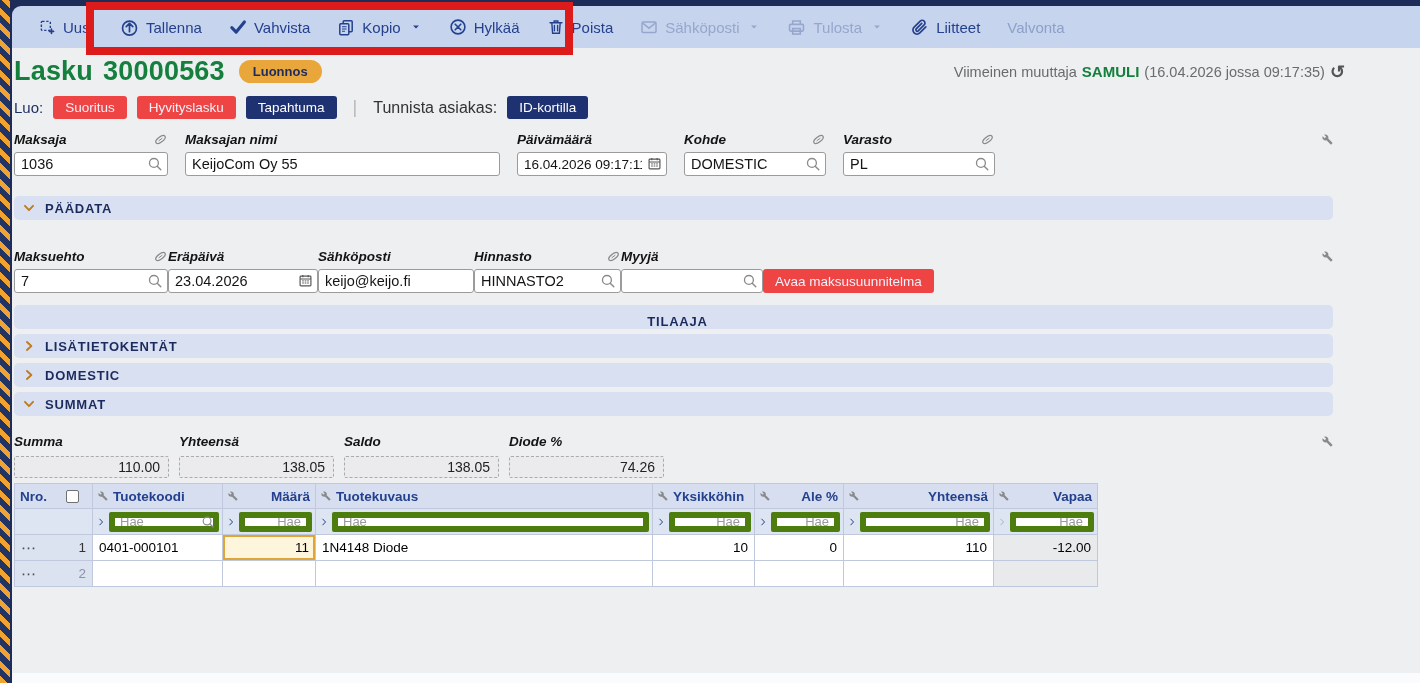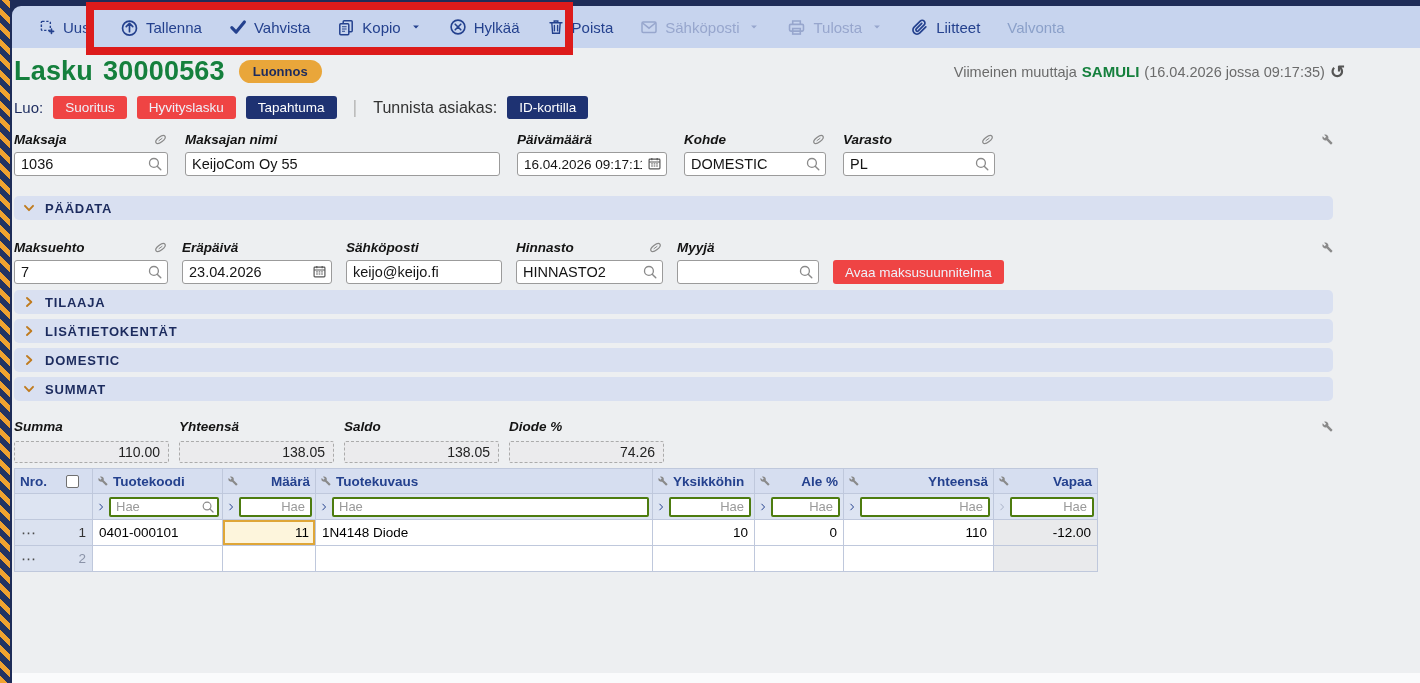--- a/index.html
+++ b/index.html
@@ -51,21 +51,21 @@
 
   .create-row { display:flex; align-items:center; gap:10px; margin-top:9px; font-size:15px; color:#1c2b5e; }
   .btn { border:none; border-radius:3px; font-size:13.5px; padding:4px 12px; cursor:pointer; font-family:inherit; }
   .btn-muted { background:#ef4444; color:#eef1fa;text-align:right; }
   .btn-navy { background:#1e3272; color:#fff; }
   .vsep { color:#b7b7b7; font-size:18px; margin:0 6px; }
   .identify-label { color:#333; font-size:16px; }
 
   .fields-row { position:relative; display:flex; align-items:flex-end; width:1319px; }
   .row1 { margin-top:13px; gap:17px; }
-  .row2 { margin-top:20px; gap:14px; }
+  .row2 { margin-top:29px; }
   .field { display:flex; flex-direction:column; }
   .f-head { display:flex; justify-content:space-between; height:18px; margin-bottom:2px;font-style:italic; }
   .f-label { font-size:13.5px; font-weight:bold; color:#141414; }
   .link-ic { color:#8a8a8a; }
   .f-box { position:relative; }
   .f-input {
     width:100%; height:24px; border:1px solid #9b9b9b; border-radius:3px;
     background:#fff; font-size:14.5px; font-family:inherit; color:#141414; padding:0 6px;
   }
   .f-input.has-ic { padding-right:24px; }
@@ -73,21 +73,21 @@
   .wrench-abs { position:absolute; right:0; top:2px; color:#8a8a8a; cursor:pointer; }
 
   .secbar {
     width:1319px; height:24px; background:#d9e0f1; border-radius:5px;
     display:flex; align-items:center; gap:9px; padding-left:8px; margin-top:5px;
     cursor:pointer;
   }
   .secbar span { font-size:13px; font-weight:bold; color:#1c2b5e; letter-spacing:.8px; }
   .chev { color:#c07b1e; }
   .secbar-first { margin-top:20px; }
-  .secbar-gap { margin-top:6px; }
+  .secbar-gap { margin-top:12px;flex-direction:column; }
 
   .totals-row { position:relative; display:flex; gap:10px; width:1319px; margin-top:18px; }
   .ro-box {
     width:155px; height:22px; border:1px dashed #ababab; border-radius:2px;
     background:#ebebed; font-size:14px; color:#222; text-align:right;
     padding:2px 8px 0 0; margin-top:2px;
   }
 
   .gridbar { display:flex; align-items:center; gap:7px; margin-top:20px; }
   .icon-btn { width:30px; height:24px; border:none; border-radius:3px; display:inline-flex; align-items:center; justify-content:center; cursor:pointer; }
@@ -100,21 +100,21 @@
   .th-flex { display:flex; align-items:center; gap:5px; }
   .th-flex.right { justify-content:space-between; }
   .th-wrench { color:#8a8a8a; flex:0 0 auto; }
   .cb { width:13px; height:13px; background:#fff; border:1px solid #707070; border-radius:2px; display:inline-block; margin-left:14px; cursor:pointer; }
   tr.gfilter td { background:#dde4f2; padding:0 3px; }
   .filt { display:flex; align-items:center; gap:3px; }
   .filt-chev { color:#24418e; flex:0 0 auto; }
   .filt-chev.dim { color:#aab3c8; }
   .filt-box { position:relative; flex:1; }
   .filt input {
-    width:100%; height:20px; border:2px solid #4d7c0f; border-radius:2px;
+    width:100%; height:20px; border:6px solid #4d7c0f; border-radius:2px;
     font-size:13px; font-family:inherit; color:#333; padding:0 5px; background:#fff;
   }
   .filt input::placeholder { color:#9a9a9a; }
   .filt input.num { text-align:right; }
   .filt input.has-ic { padding-right:20px; }
   .filt .box-ic { top:3px; right:4px; }
   td.nrocell { background:#dbe2f0; padding:0 6px; }
   .nro-flex { display:flex; align-items:center; }
   .dots { color:#4a4a4a; font-size:15px; letter-spacing:1px; cursor:pointer; line-height:1; }
   .nro-num { margin-left:auto; color:#333; }

